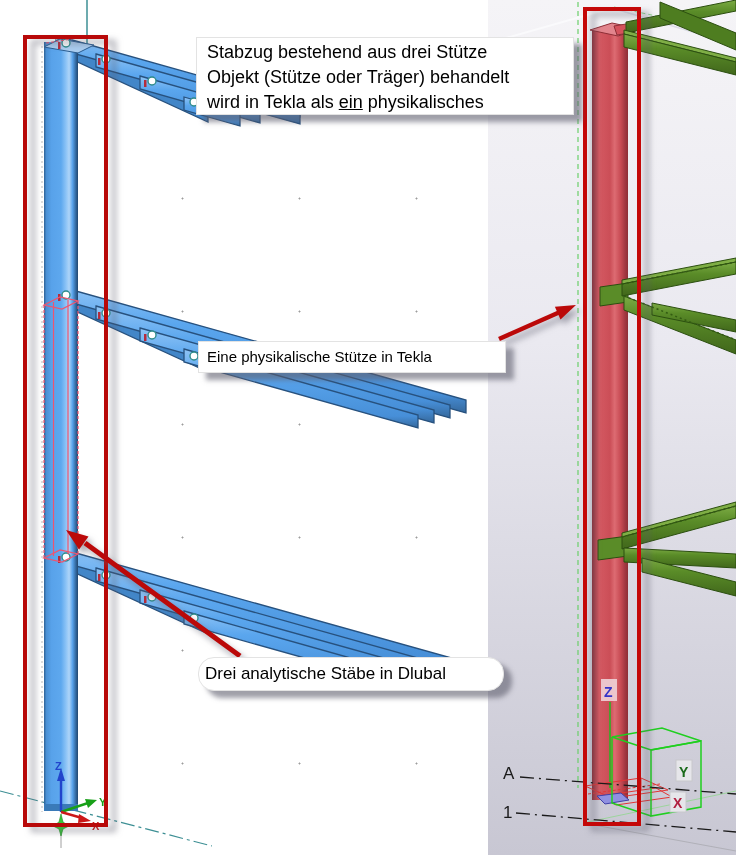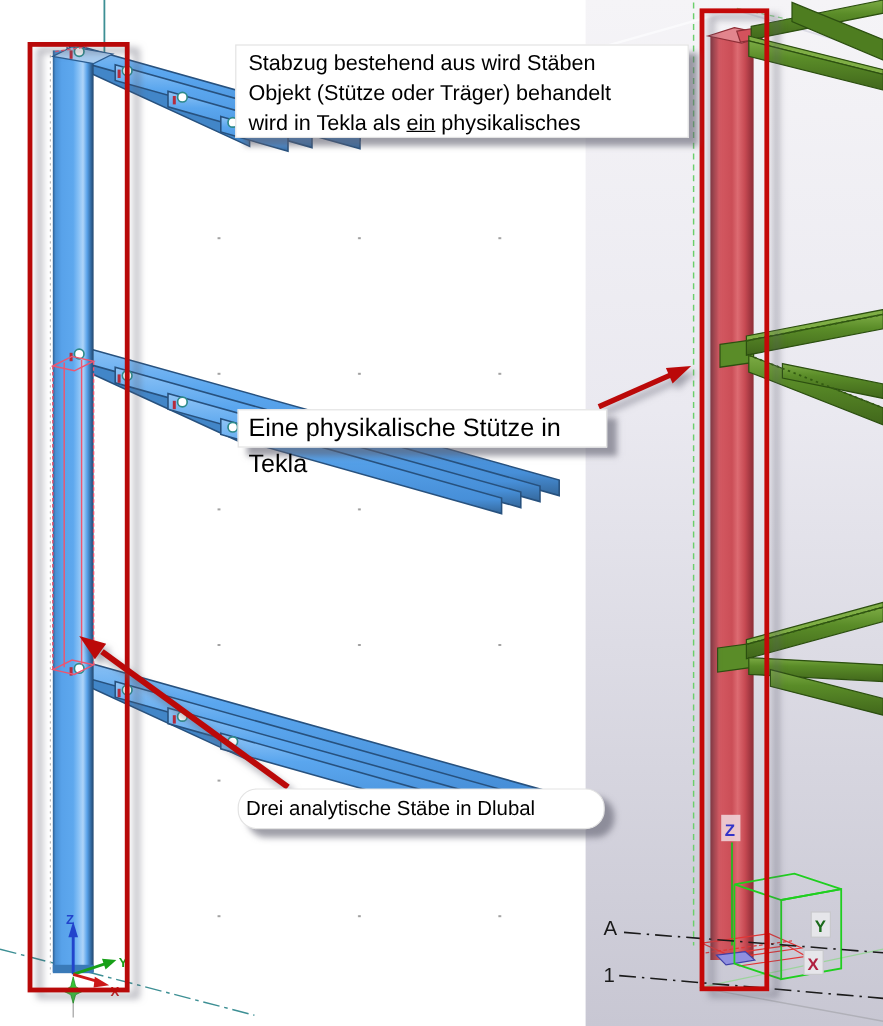--- a/index.html
+++ b/index.html
@@ -12,21 +12,21 @@
     background:linear-gradient(180deg,#f5f4f7 0%,#eae9f0 40%,#d6d5df 75%,#c8c7d3 100%);}
   .model-svg,.arrow-svg{position:absolute;left:0;top:0;}
   .redrect{position:absolute;border:4px solid #b80909;
     filter:drop-shadow(8px 5px 3px rgba(90,90,105,0.5));}
   .redrect.left{left:23px;top:35px;width:77px;height:784px;}
   .redrect.right{left:583px;top:7px;width:50px;height:811px;border-color:#c40808;}
   .arrow-svg{filter:drop-shadow(4px 5px 3px rgba(100,100,115,0.55));}
   .callout{position:absolute;background:#ffffff;border:1px solid #e3e3e3;color:#000;
     box-shadow:8px 7px 5px rgba(95,95,110,0.6);}
   .callout-top{left:196px;top:37px;width:366px;height:74px;font-size:18px;line-height:25px;padding:2px 0 0 10px;}
-  .callout-mid{left:198px;top:341px;width:298px;height:30px;font-size:21px;line-height:30px;padding-left:8px;}
+  .callout-mid{left:198px;top:341px;width:298px;height:30px;font-size:15px;line-height:30px;padding-left:8px;}
   .callout-bot{left:198px;top:657px;width:298px;height:32px;font-size:17px;line-height:32px;padding-left:6px;border-radius:16px;}
   .u{text-decoration:underline;}
   text{font-family:"Liberation Sans",sans-serif;}
 </style>
 </head>
 <body>
 
 <div class="stage">
 
   <div class="pane-left"></div>
@@ -241,21 +241,21 @@
       <line x1="499" y1="339" x2="560" y2="312" stroke="#bb0909" stroke-width="4.5"></line>
       <polygon points="576,305 560.5,319.5 554.9,306.7" fill="#bb0909"></polygon>
     </g>
     <g>
       <line x1="240" y1="656" x2="85" y2="543" stroke="#bb0909" stroke-width="5"></line>
       <polygon points="66,530 88.5,536.4 79.1,549.4" fill="#bb0909"></polygon>
     </g>
   </svg>
 
   <div class="callout callout-top">
-    <div>Stabzug bestehend aus wird Stäben</div>
+    <div>Stabzug bestehend aus drei Stütze</div>
     <div>Objekt (Stütze oder Träger) behandelt</div>
     <div><span>wird in Tekla als </span><span class="u">ein</span><span> physikalisches</span></div>
   </div>
 
   <div class="callout callout-mid">Eine physikalische Stütze in Tekla</div>
 
   <div class="callout callout-bot">Drei analytische Stäbe in Dlubal</div>
 
 </div>
 

